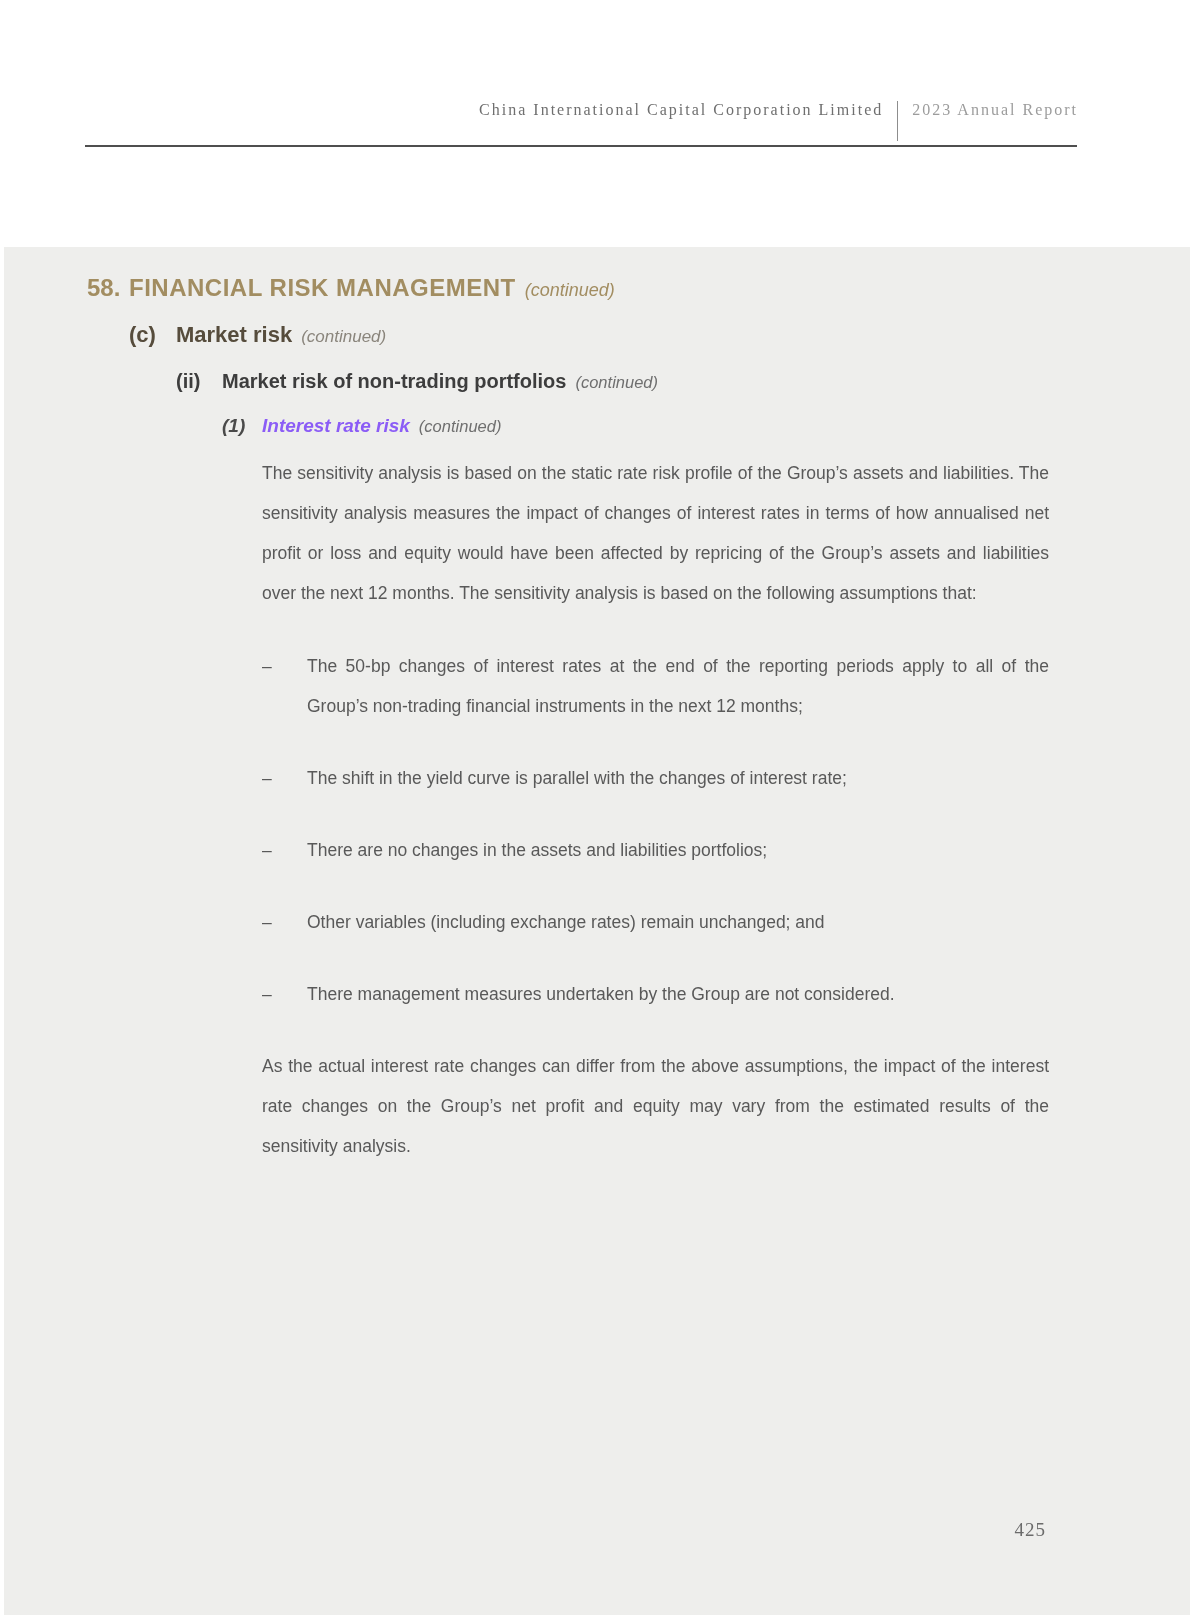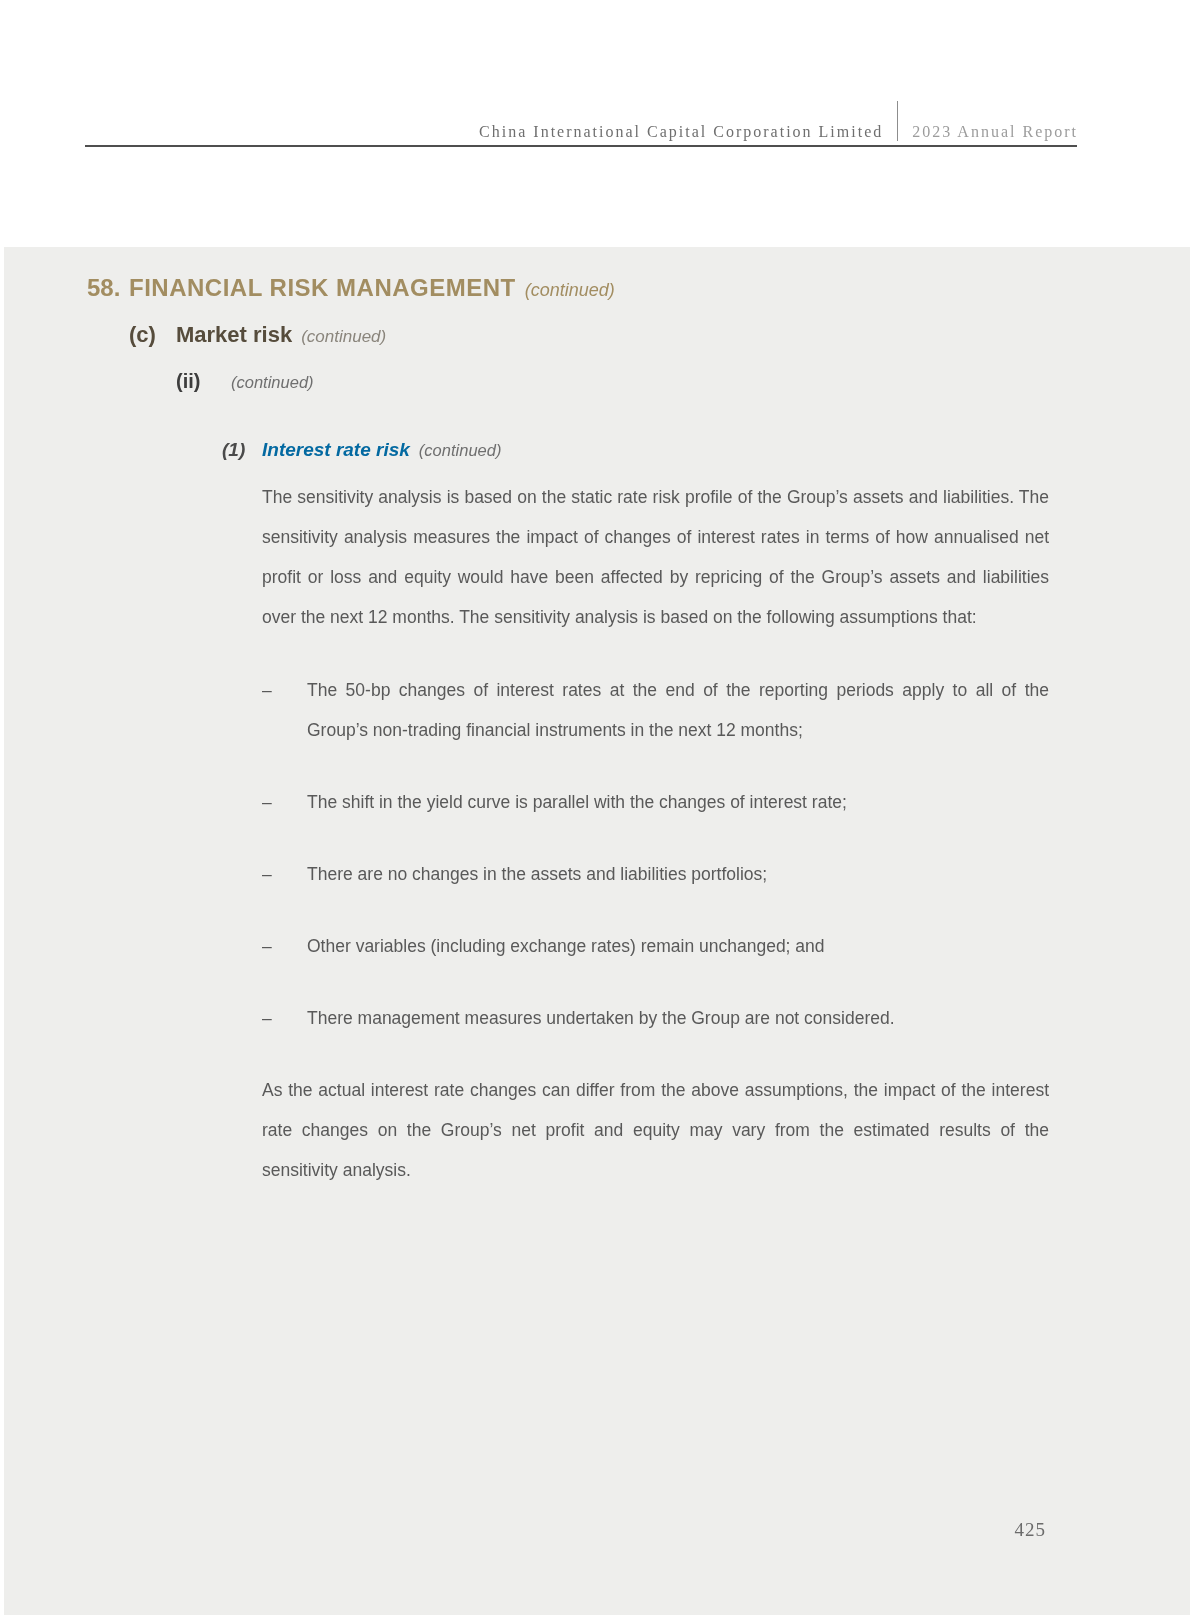--- a/index.html
+++ b/index.html
@@ -22,21 +22,21 @@
     background: #ffffff;
     overflow: hidden;
     font-family: "Liberation Sans", sans-serif;
   }
   
   .running-header {
     position: absolute;
     top: 101px;
     right: 112px;
     display: flex;
-    align-items: flex-end;
+    align-items: flex-start;
     font-family: "Liberation Serif", serif;
     font-size: 16px;
     white-space: nowrap;
   }
   .running-header .company {
     color: var(--header_gray);
     letter-spacing: 2px;
   }
   .running-header .vdivider {
     width: 1px;
@@ -104,21 +104,21 @@
   }
   .h3-title { font-size: 20px; font-weight: 700; color: var(--heading_dark); }
   .h3-cont { font-size: 16.5px; color: #6f6f6f; }
   
   .h4-row { margin-left: 135px; margin-bottom: 16px; }
   .h4-num {
     flex: 0 0 40px;
     font-size: 19px; font-weight: 700; font-style: italic;
     color: #4a4a4a;
   }
-  .h4-title { font-size: 19px; font-weight: 700; font-style: italic; color: #0369a1; margin-top: 24px; }
+  .h4-title { font-size: 19px; font-weight: 700; font-style: italic; color: #8b5cf6; }
   .h4-cont { font-size: 16.5px; color: #6f6f6f; }
   
   .body-col {
     margin-left: 175px;
     width: 787px;
     color: var(--body_text);
     font-size: 17.5px;
     line-height: 40px;
   }
   .para { text-align: justify; }
@@ -168,20 +168,21 @@
     </div>
 
     <div class="h-row h2-row">
       <span class="h2-num">(c)</span>
       <span class="h2-title">Market risk</span>
       <span class="cont h2-cont">(continued)</span>
     </div>
 
     <div class="h-row h3-row">
       <span class="h3-num">(ii)</span>
+      <span class="h3-title">Market risk of non-trading portfolios</span>
       <span class="cont h3-cont">(continued)</span>
     </div>
 
     <div class="h-row h4-row">
       <span class="h4-num">(1)</span>
       <span class="h4-title">Interest rate risk</span>
       <span class="cont h4-cont">(continued)</span>
     </div>
 
     <div class="body-col">

